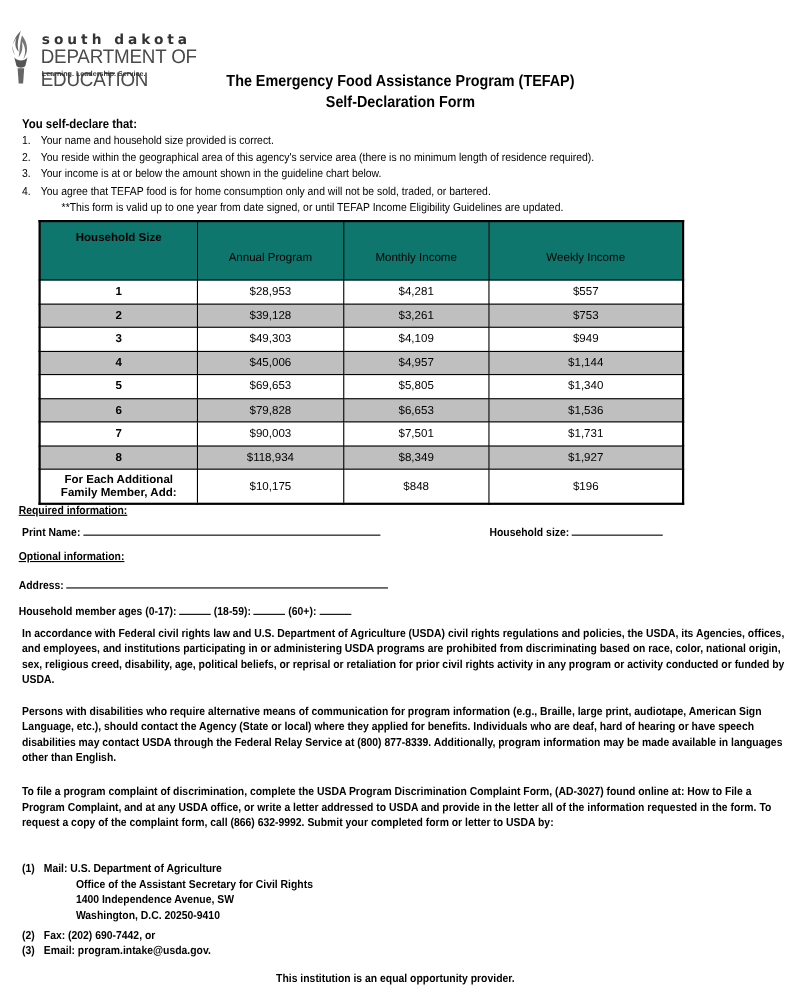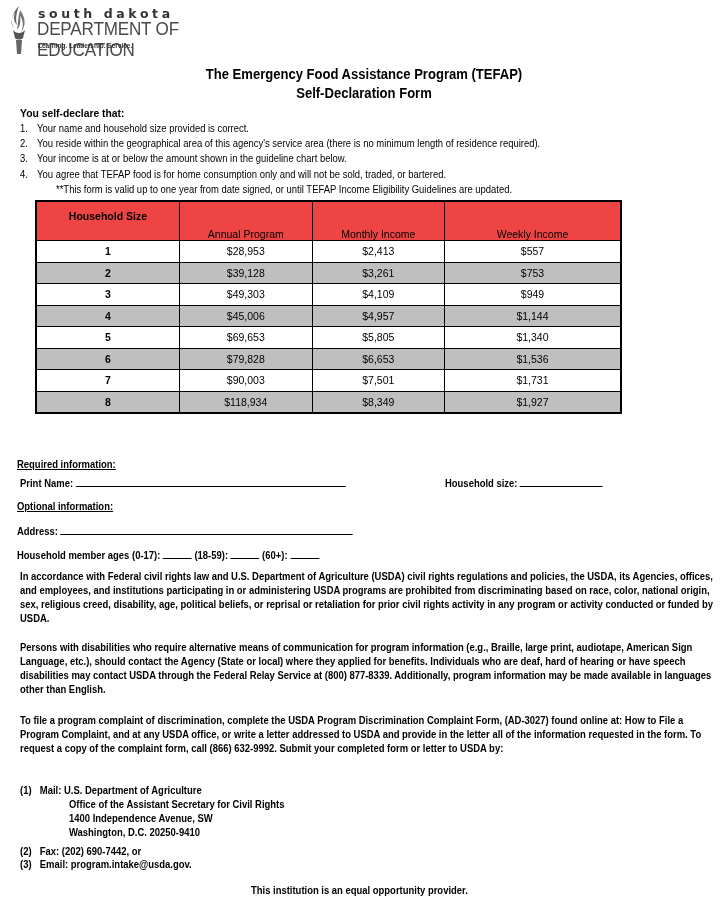--- a/index.html
+++ b/index.html
@@ -3,21 +3,21 @@
 <meta charset="utf-8">
 <style>
   html, body { margin: 0; padding: 0; background: #ffffff; }
   body {
     width: 728px; height: 908px; position: relative; overflow: hidden;
     font-family: "Liberation Sans Narrow", "Liberation Sans", sans-serif;
     color: #000;
   }
   .abs { position: absolute; }
   
-  .logo { left: 6px; top: 2px; width: 270px; height: 56px; }
+  .logo { left: 6px; top: 24px; width: 270px; height: 56px; }
   .logo-flame { position: absolute; left: 2px; top: 2px; width: 22px; height: 52px; }
   .logo-sd { position: absolute; left: 32px; top: 4px; font-family: "DejaVu Sans", sans-serif; font-weight: bold; font-size: 12.5px; letter-spacing: 3.6px; color: #333; }
   .logo-doe { position: absolute; left: 31px; top: 17px; font-family: "Liberation Sans", sans-serif; font-size: 18px; color: #4a4a4a; letter-spacing: -0.2px; transform: scaleX(0.95); transform-origin: left; }
   .logo-tag { position: absolute; left: 32px; top: 40px; font-family: Liberation Sans, sans-serif; font-weight: bold; font-size: 6.5px; color: #333; }
 
   .title { left: 0; width: 728px; text-align: center; font-weight: bold; font-size: 14.5px; font-family: "Liberation Sans", sans-serif; transform: scaleX(0.9); }
   .t1 { top: 66px; }
   .t2 { top: 85px; }
 
   .small { font-family: "Liberation Sans", sans-serif; font-size: 10.5px; transform: scaleX(0.9); transform-origin: left; white-space: nowrap; }
@@ -27,21 +27,21 @@
   .decl-num { display: inline-block; width: 19px; }
 
   table.income {
     position: absolute; left: 35px; top: 200px; width: 587px;
     border-collapse: collapse; border: 2px solid #000;
     font-family: "Liberation Sans", sans-serif; font-size: 10.5px;
   }
   table.income td, table.income th {
     border: 1px solid #000; text-align: center; padding: 0;
   }
-  table.income thead th { background: #ef4444; height: 30px; font-weight: normal; vertical-align: bottom; padding-bottom: 0; }
+  table.income thead th { background: #0f766e; height: 30px; font-weight: normal; vertical-align: bottom; padding-bottom: 14px; }
   table.income thead th.hs { font-weight: bold; vertical-align: top; padding-top: 8px; }
   table.income tbody td { height: 20.5px; }
   table.income tbody tr.shade td { background: #bfbfbf; }
   table.income tbody td.size { font-weight: bold; }
   table.income tbody tr.additional td { height: 30px; }
   .c1 { width: 150px; } .c2 { width: 140px; } .c3 { width: 140px; } .c4 { width: 188px; }
 
   .u { text-decoration: underline; }
   .line { display: inline-block; border-bottom: 1px solid #000; height: 10px; vertical-align: baseline; }
 
@@ -88,21 +88,21 @@
       <th class="c1 hs">Household Size</th>
       <th class="c2">Annual Program</th>
       <th class="c3">Monthly Income</th>
       <th class="c4">Weekly Income</th>
     </tr>
   </thead>
   <tbody>
     <tr>
       <td class="size">1</td>
       <td>$28,953</td>
-      <td>$2,413</td>
+      <td>$4,281</td>
       <td>$557</td>
     </tr>
     <tr class="shade">
       <td class="size">2</td>
       <td>$39,128</td>
       <td>$3,261</td>
       <td>$753</td>
     </tr>
     <tr>
       <td class="size">3</td>
@@ -132,20 +132,29 @@
       <td class="size">7</td>
       <td>$90,003</td>
       <td>$7,501</td>
       <td>$1,731</td>
     </tr>
     <tr class="shade">
       <td class="size">8</td>
       <td>$118,934</td>
       <td>$8,349</td>
       <td>$1,927</td>
+    </tr>
+    <tr class="additional">
+      <td class="size">
+        <div>For Each Additional</div>
+        <div>Family Member, Add:</div>
+      </td>
+      <td>$10,175</td>
+      <td>$848</td>
+      <td>$196</td>
     </tr>
   </tbody>
 </table>
 
 <div class="abs small bold u" style="left:17px; top:458px">Required information:</div>
 <div class="abs small bold" style="left:20px; top:476px">
   <span>Print Name:</span>
   <span class="line" style="width:300px"></span>
 </div>
 <div class="abs small bold" style="left:445px; top:476px">

